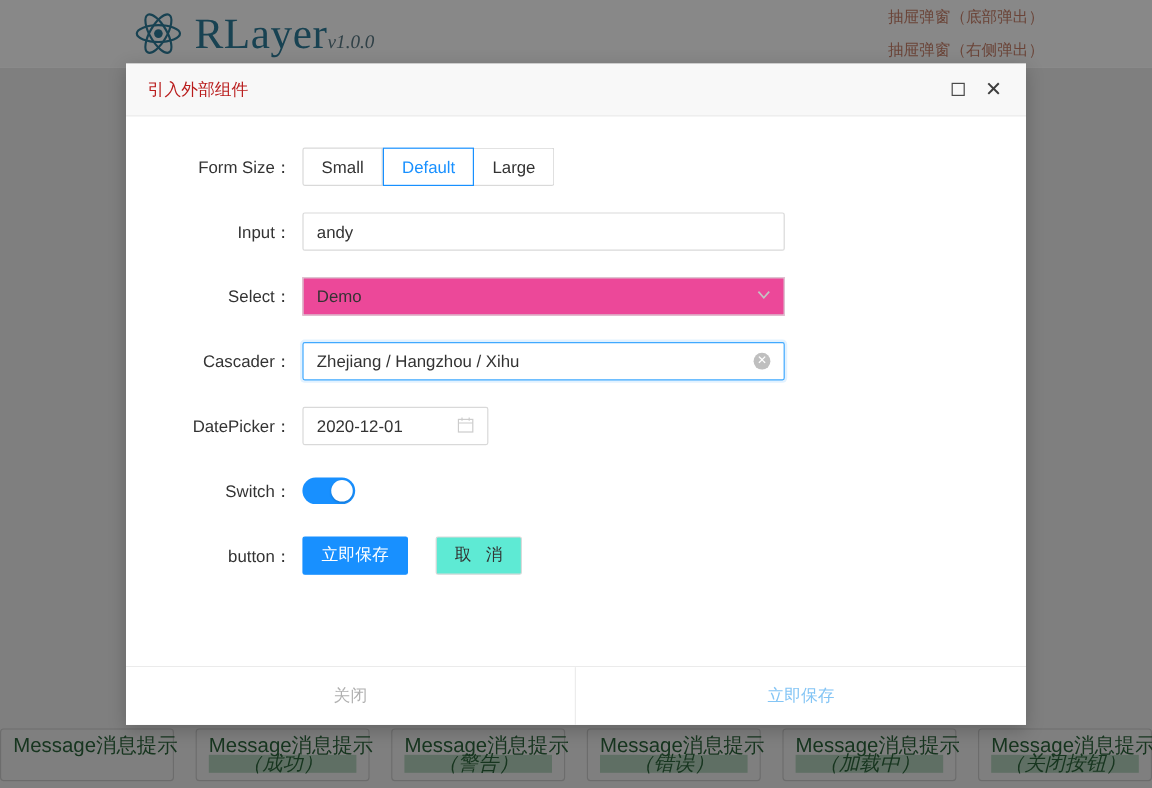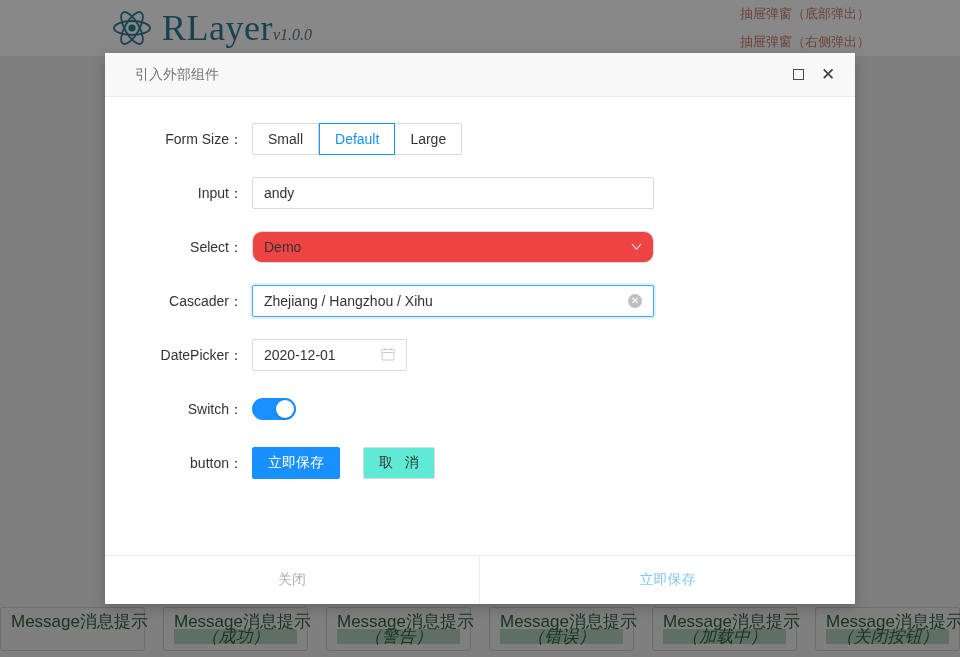--- a/index.html
+++ b/index.html
@@ -67,21 +67,21 @@
     width: 750px; height: 551px;
     background: #ffffff;
     box-shadow: 0 4px 14px rgba(0,0,0,.22);
     display: flex; flex-direction: column;
   }
   .modal-header {
     height: 44px; flex: 0 0 44px;
     background: #f8f8f8; border-bottom: 1px solid #ebebeb;
     display: flex; align-items: center; padding: 0 12px 0 18px;
   }
-  .modal-title { font-size: 14px; color: #737373; flex: 1; margin-left: 12px; }
+  .modal-title { font-size: 14px; color: #b91c1c; flex: 1; }
   .hdr-btn {
     width: 30px; height: 30px; display: flex; align-items: center; justify-content: center;
     cursor: pointer; color: #555;
   }
   .sq-icon { width: 11px; height: 11px; border: 1.6px solid #4a4a4a; }
   .x-icon { font-size: 17px; line-height: 1; color: #3d3d3d; }
 
   .modal-body { flex: 1 1 auto; padding: 26px 0 0 0; overflow: hidden; }
 
   .form-row { display: flex; align-items: flex-start; margin-bottom: 22px; }
@@ -105,22 +105,22 @@
     position: relative; z-index: 2;
   }
 
   
   .ant-input {
     width: 402px; height: 32px; border: 1px solid #d9d9d9; border-radius: 2px;
     background: #fff; font-size: 14px; color: #333;
     display: flex; align-items: center; padding: 0 11px; cursor: text;
   }
   .ant-select {
-    width: 402px; height: 32px; border: 1px solid #d9d9d9; border-radius: 10px;
-    background: #ef4444; font-size: 14px; color: #333;
+    width: 402px; height: 32px; border: 1px solid #d9d9d9; border-radius: 0;
+    background: #ec4899; font-size: 14px; color: #333;
     display: flex; align-items: center; padding: 0 11px; cursor: pointer;
     justify-content: space-between;
   }
   .ant-cascader {
     width: 402px; height: 32px; border: 1px solid #40a9ff; border-radius: 2px;
     background: #fff; font-size: 14px; color: #333;
     display: flex; align-items: center; padding: 0 11px; cursor: text;
     justify-content: space-between;
     box-shadow: 0 0 0 2px rgba(24,144,255,.12);
   }

